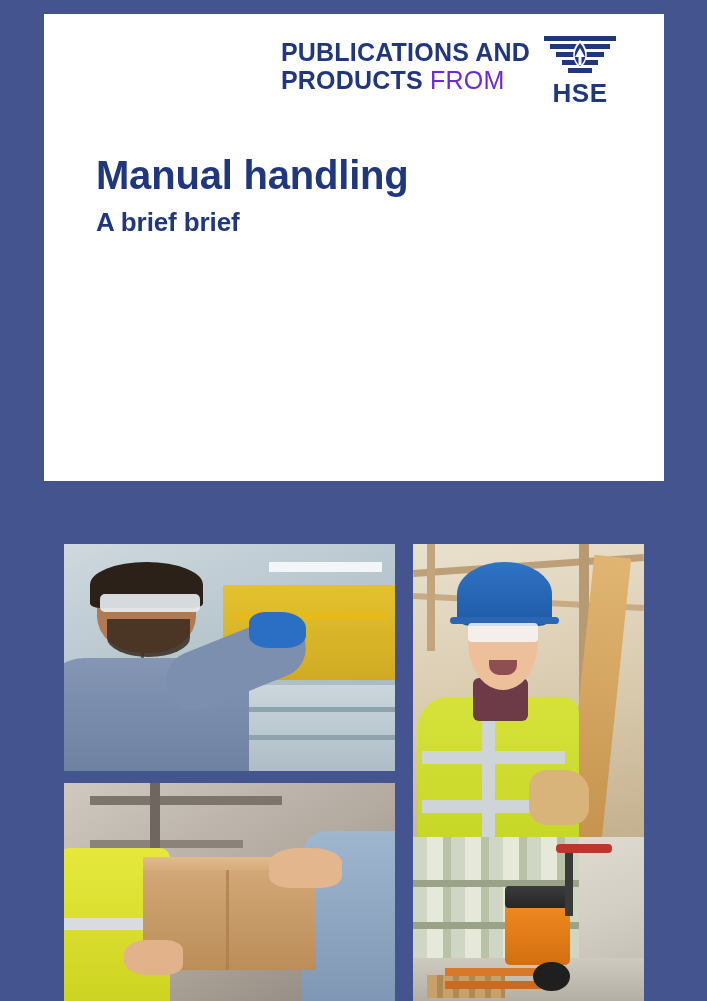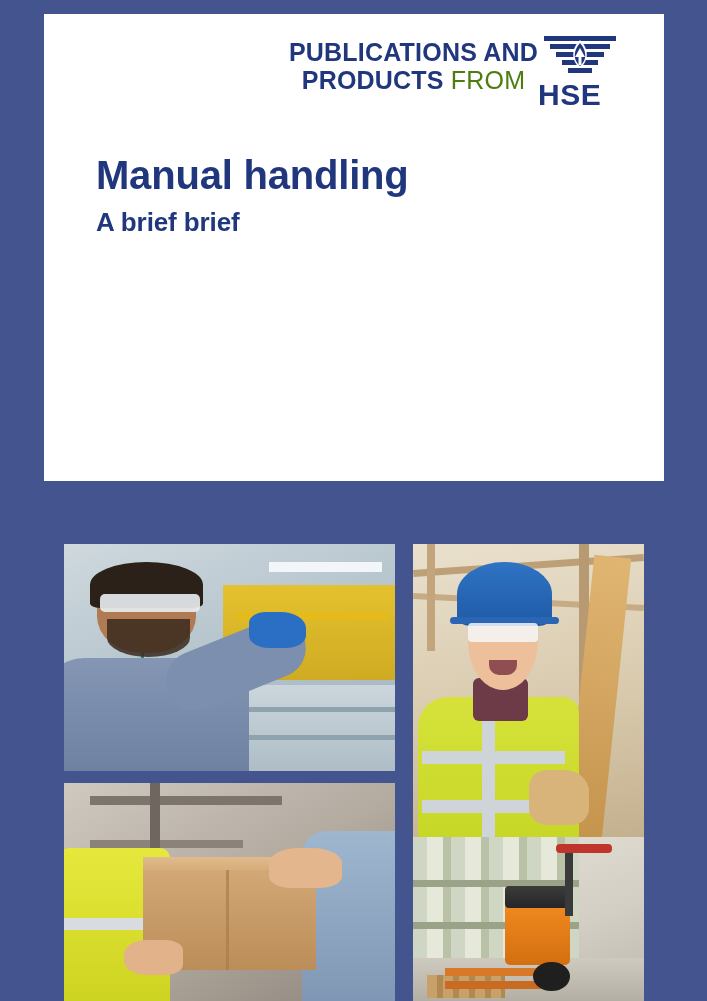--- a/index.html
+++ b/index.html
@@ -27,37 +27,37 @@
     position: absolute;
     left: 44px;
     top: 14px;
     width: 620px;
     height: 467px;
     background: #ffffff;
   }
 
   .pub-line {
     position: absolute;
-    right: 126px;
+    right: 134px;
     top: 24px;
-    text-align: center;
+    text-align: left;
     line-height: 1.12;
   }
   .pub-line .l1,
   .pub-line .l2 {
     font-size: 25px;
     letter-spacing: 0.2px;
     color: #1f3a93;
     white-space: nowrap;
   }
   .pub-line .l1 { font-weight: 700; color:#20377e; }
   .pub-line .l2 { font-weight: 700; color:#20377e; }
   .pub-line .l2 .from {
     font-weight: 400;
-    color: #4d7c0f;
+    color: #6d28d9;
   }
 
   
   .hse-logo {
     position: absolute;
     right: 42px;
     top: 22px;
     width: 84px;
     height: 72px;
   }
@@ -66,22 +66,22 @@
     left: 6px;
     top: 0;
     width: 72px;
     height: 44px;
   }
   .hse-logo .word {
     position: absolute;
     left: 0;
     top: 42px;
     width: 84px;
-    text-align: left;
-    font-size: 30px;
+    text-align: center;
+    font-size: 26px;
     font-weight: 700;
     letter-spacing: 0.5px;
     color: #20377e;
   }
 
   
   .title-block {
     position: absolute;
     left: 52px;
     top: 140px;

